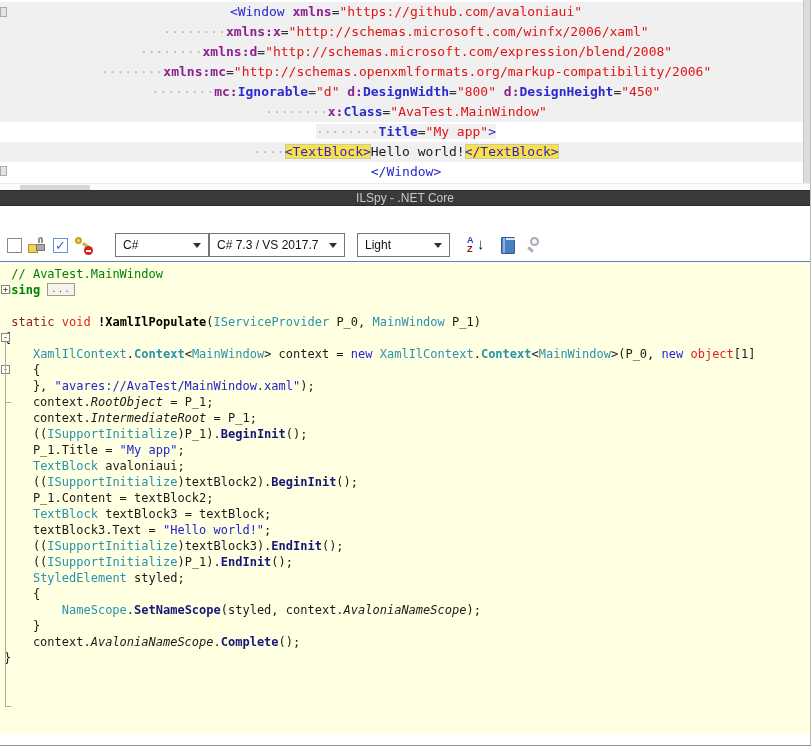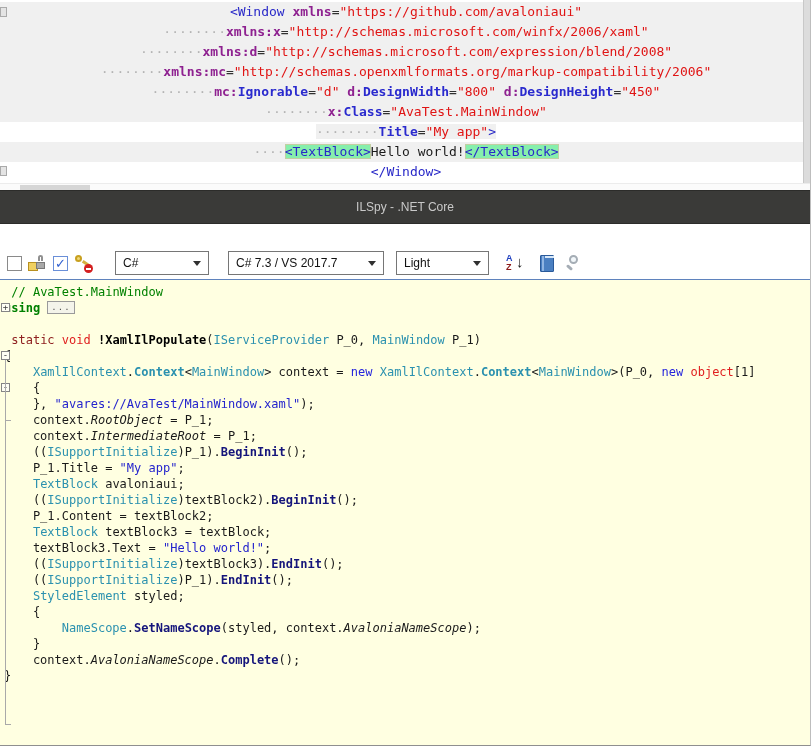--- a/index.html
+++ b/index.html
@@ -15,28 +15,28 @@
   .xrow.bg-white{background:#ffffff;}
   .xrow.bg-inline{background:#ffffff;}
   .xrow.bg-inline .lc{background:#f0f0f0;}
   .xrow .ws{color:#b4b4b4;}
   .xrow .tag{color:#2828c8;}
   .xrow .attr{color:#2a2ace;font-weight:bold;}
   .xrow .pfx{color:#8e2190;font-weight:bold;}
   .xrow .str{color:#e01414;}
   .xrow .eq{color:#303030;}
   .xrow .plain{color:#1a1a1a;}
-  .xrow .hltag{color:#2828c8;background:#86efac;box-shadow:inset 0 0 0 1px #c2cfa2;}
+  .xrow .hltag{color:#2828c8;background:#fde047;box-shadow:inset 0 0 0 1px #c2cfa2;}
   .xm{position:absolute;left:0;width:7px;height:10px;background:#e4e4e4;border:1px solid #aaa;}
   .xaml-vscroll{position:absolute;top:0;right:0;width:7px;height:183px;background:#dcdcdc;border-left:1px solid #c8c8c8;}
   .xaml-hscroll{position:absolute;left:0;bottom:0;width:100%;height:7px;background:#fbfbfb;border-top:1px solid #ececec;}
   .xaml-hscroll .thumb{position:absolute;left:20px;top:1px;width:70px;height:5px;background:#d6d6d6;}
 
   
-  .titlebar{width:100%;height:34px;background:#3a3a38;border-top:1px solid #2c2c2a;border-bottom:1px solid #2c2c2a;
+  .titlebar{width:100%;height:16px;background:#3a3a38;border-top:1px solid #2c2c2a;border-bottom:1px solid #2c2c2a;
             display:flex;align-items:center;justify-content:center;}
   .titlebar span{color:#c9c9c9;font-family:"Liberation Sans","DejaVu Sans",sans-serif;font-size:12px;}
 
   
   .toolbar{position:relative;width:100%;height:55px;background:#ffffff;font-family:"Liberation Sans","DejaVu Sans",sans-serif;}
   .tb-row{position:absolute;left:0;top:26px;height:26px;display:flex;align-items:center;}
   .cb{width:15px;height:15px;border:1px solid #8a8a8a;background:#fff;display:inline-flex;align-items:center;justify-content:center;margin-left:7px;}
   .cb.checked{border-color:#6a8fd8;}
   .cb .mark{color:#2f5fd0;font-size:13px;font-weight:bold;line-height:13px;}
   .tbicon{position:relative;width:18px;height:18px;display:inline-block;}
@@ -46,21 +46,21 @@
   .icon-lock .ls{position:absolute;right:3px;top:1px;width:5px;height:6px;border:2px solid #909090;border-bottom:none;border-radius:4px 4px 0 0;}
   .icon-keys{margin-left:6px;}
   .icon-keys .kh{position:absolute;left:1px;top:1px;width:7px;height:7px;border:2px solid #c8a020;border-radius:50%;background:#f0d878;}
   .icon-keys .ks{position:absolute;left:8px;top:8px;width:8px;height:3px;background:#d4b040;transform:rotate(35deg);}
   .icon-keys .badge{position:absolute;right:-1px;bottom:-1px;width:9px;height:9px;background:#d42020;border-radius:50%;}
   .icon-keys .badge::after{content:"";position:absolute;left:2px;top:3.5px;width:5px;height:2px;background:#fff;}
   .combo{height:24px;border:1px solid #767676;background:#fff;display:flex;align-items:center;justify-content:space-between;
          padding:0 7px;font-size:12px;color:#111;}
   .combo .arr{width:0;height:0;border-left:4px solid transparent;border-right:4px solid transparent;border-top:5px solid #303030;}
   .combo-lang{width:94px;margin-left:23px;}
-  .combo-ver{width:156px;margin-left:19px;}
+  .combo-ver{width:136px;}
   .combo-theme{width:93px;margin-left:12px;}
   .icon-sort{margin-left:17px;width:24px;}
   .icon-sort .a{position:absolute;left:0;top:0;font-size:9px;line-height:9px;font-weight:bold;color:#2040c0;}
   .icon-sort .z{position:absolute;left:0;top:9px;font-size:9px;line-height:9px;font-weight:bold;color:#8b1a1a;}
   .icon-sort .dn{position:absolute;left:10px;top:-1px;font-size:15px;line-height:18px;color:#222;}
   .icon-book{margin-left:10px;width:14px;height:17px;background:#4a7fc1;border:1px solid #2a5a9a;border-radius:1px;}
   .icon-book::before{content:"";position:absolute;left:1px;top:0;width:2px;height:100%;background:#8fb4e2;}
   .icon-book::after{content:"";position:absolute;left:4px;top:0;width:9px;height:2px;background:#d8e8f8;}
   .icon-search{margin-left:11px;}
   .icon-search .lens{position:absolute;left:4px;top:1px;width:9px;height:9px;border:2px solid #a5adb5;border-radius:50%;background:#f2f7fa;}

